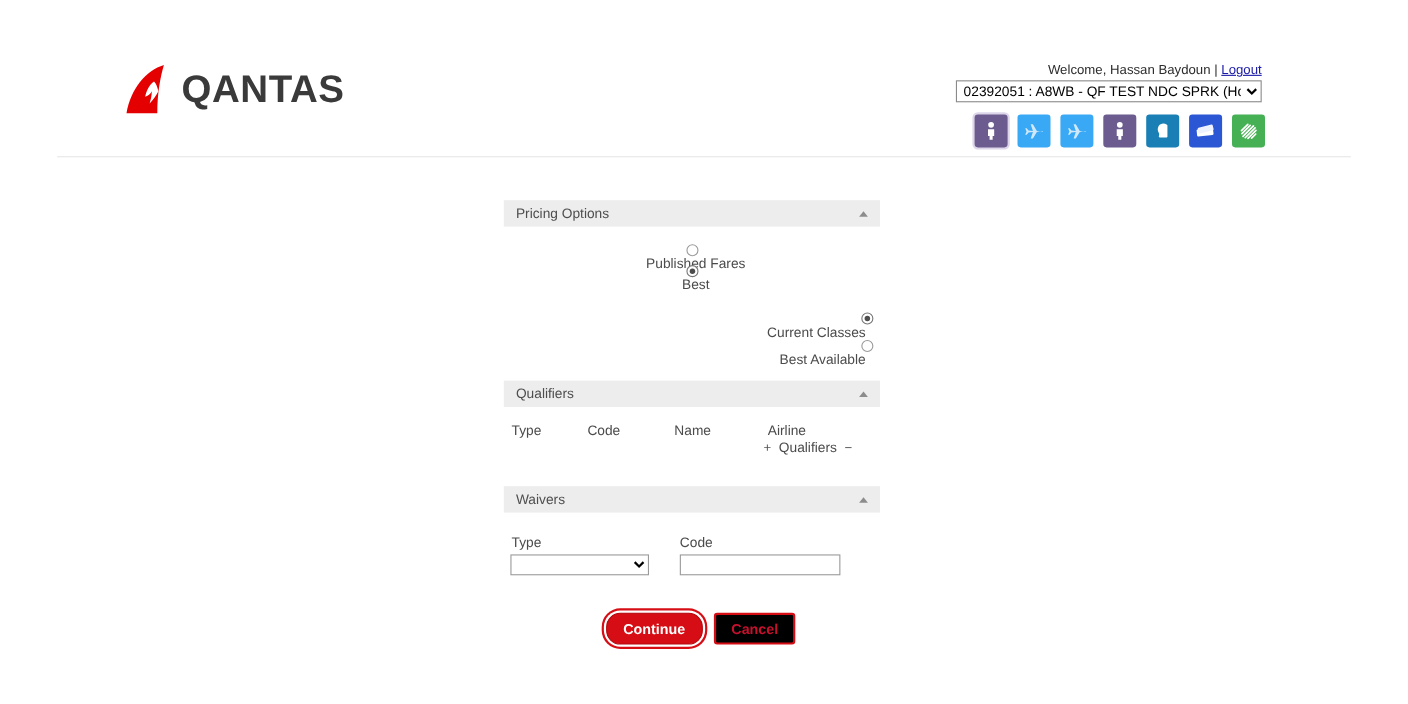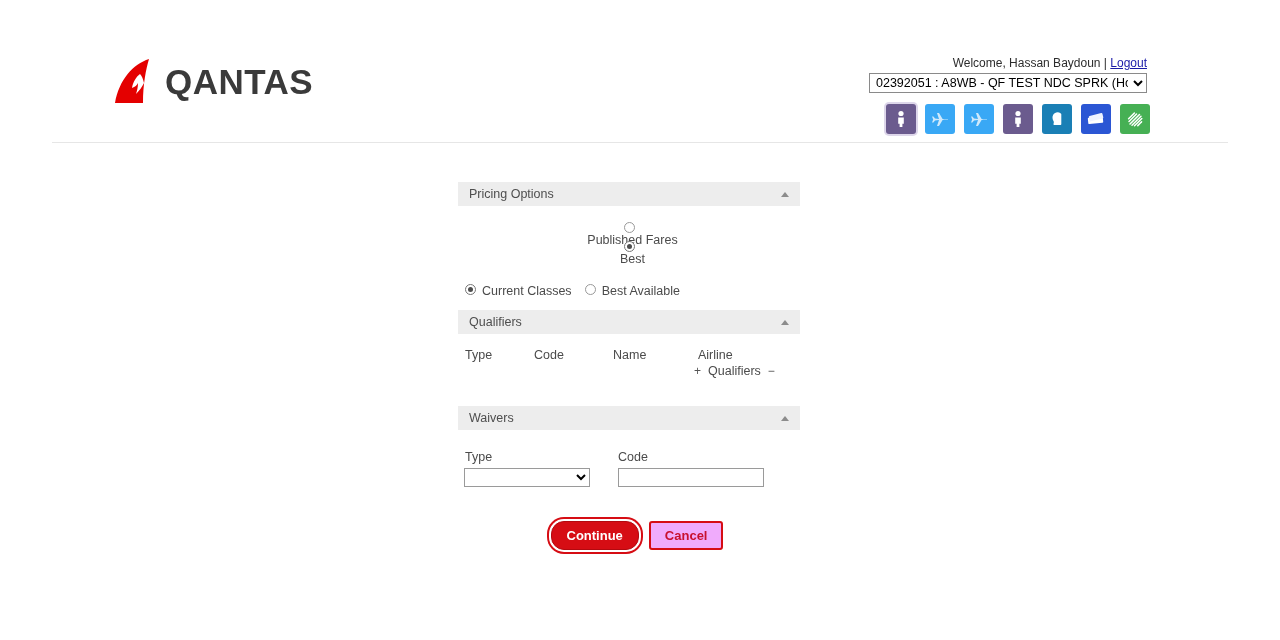--- a/index.html
+++ b/index.html
@@ -73,21 +73,21 @@
     border: 1px solid #999; background: #fff;
     margin-right: 6px; flex: 0 0 auto; position: relative;
   }
   .rb.on { border-color: #767676; background: #fff; }
   .rb.on::after {
     content: ""; position: absolute; left: 2px; top: 2px;
     width: 5px; height: 5px; border-radius: 50%; background: #4d4d4d;
   }
   .rlabel { font-size: 12.5px; color: #4b4b4b; }
 
-  .inline-radios { display: flex; align-items: flex-start; padding: 24px 0 12px 7px; }
+  .inline-radios { display: flex; align-items: flex-end; padding: 24px 0 12px 7px; flex-direction: column; }
   .inline-radios .rlabel { margin-right: 13px; }
 
   .cols { display: flex; padding: 14px 0 0 7px; font-size: 12.5px; color: #4b4b4b; }
   .col-type { width: 69px; }
   .col-code { width: 79px; }
   .col-name { width: 85px; }
   .col-airline { width: 90px; }
 
   .qual-ctrl {
     display: flex; align-items: center; gap: 7px;
@@ -111,21 +111,21 @@
 
   .actions { display: flex; gap: 10px; justify-content: center; padding: 34px 0 0 16px; }
   .btn-continue {
     background: #d60d14; color: #fff; font-weight: bold; font-size: 13px;
     border: 1px solid #b3090f; border-radius: 13px;
     padding: 6px 15px; cursor: pointer;
     box-shadow: 0 0 0 2px #fff, 0 0 0 4px #d60d14;
     font-family: "Liberation Sans", sans-serif;
   }
   .btn-cancel {
-    background: #f0abfc; color: #c8102e; font-weight: bold; font-size: 13px;
+    background: #000000; color: #c8102e; font-weight: bold; font-size: 13px;
     border: 2px solid #d60d14; border-radius: 3px;
     padding: 5px 14px; cursor: pointer;
     font-family: "Liberation Sans", sans-serif;
   }
 </style>
 </head>
 <body>
 
 <div class="page">
 

